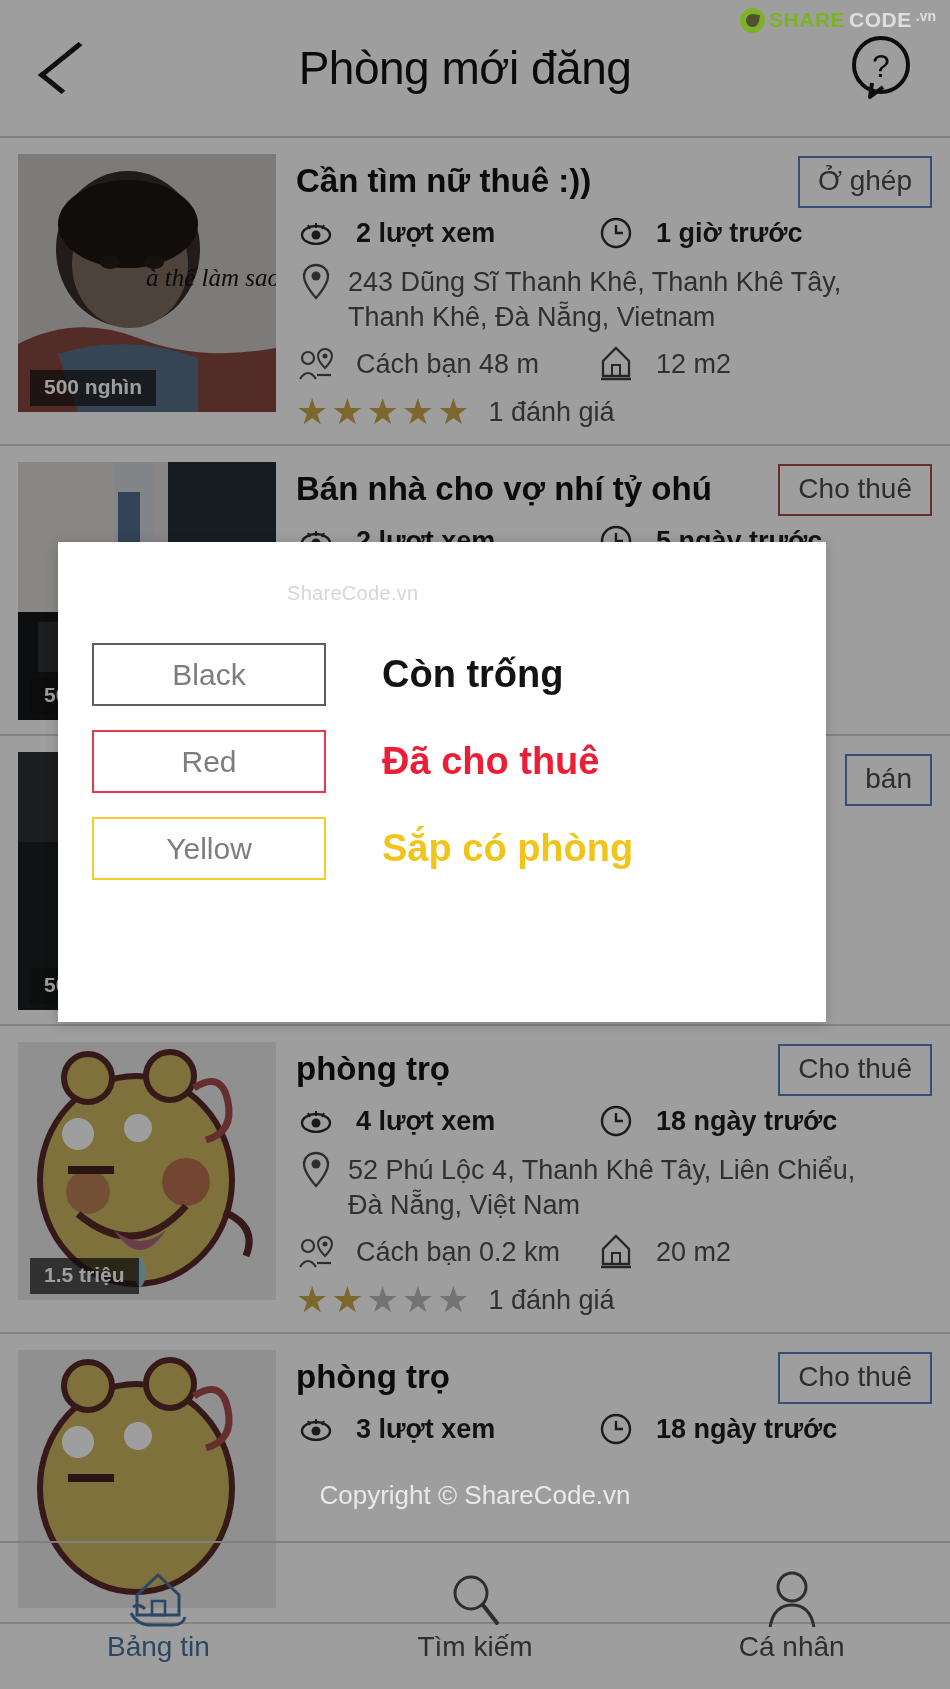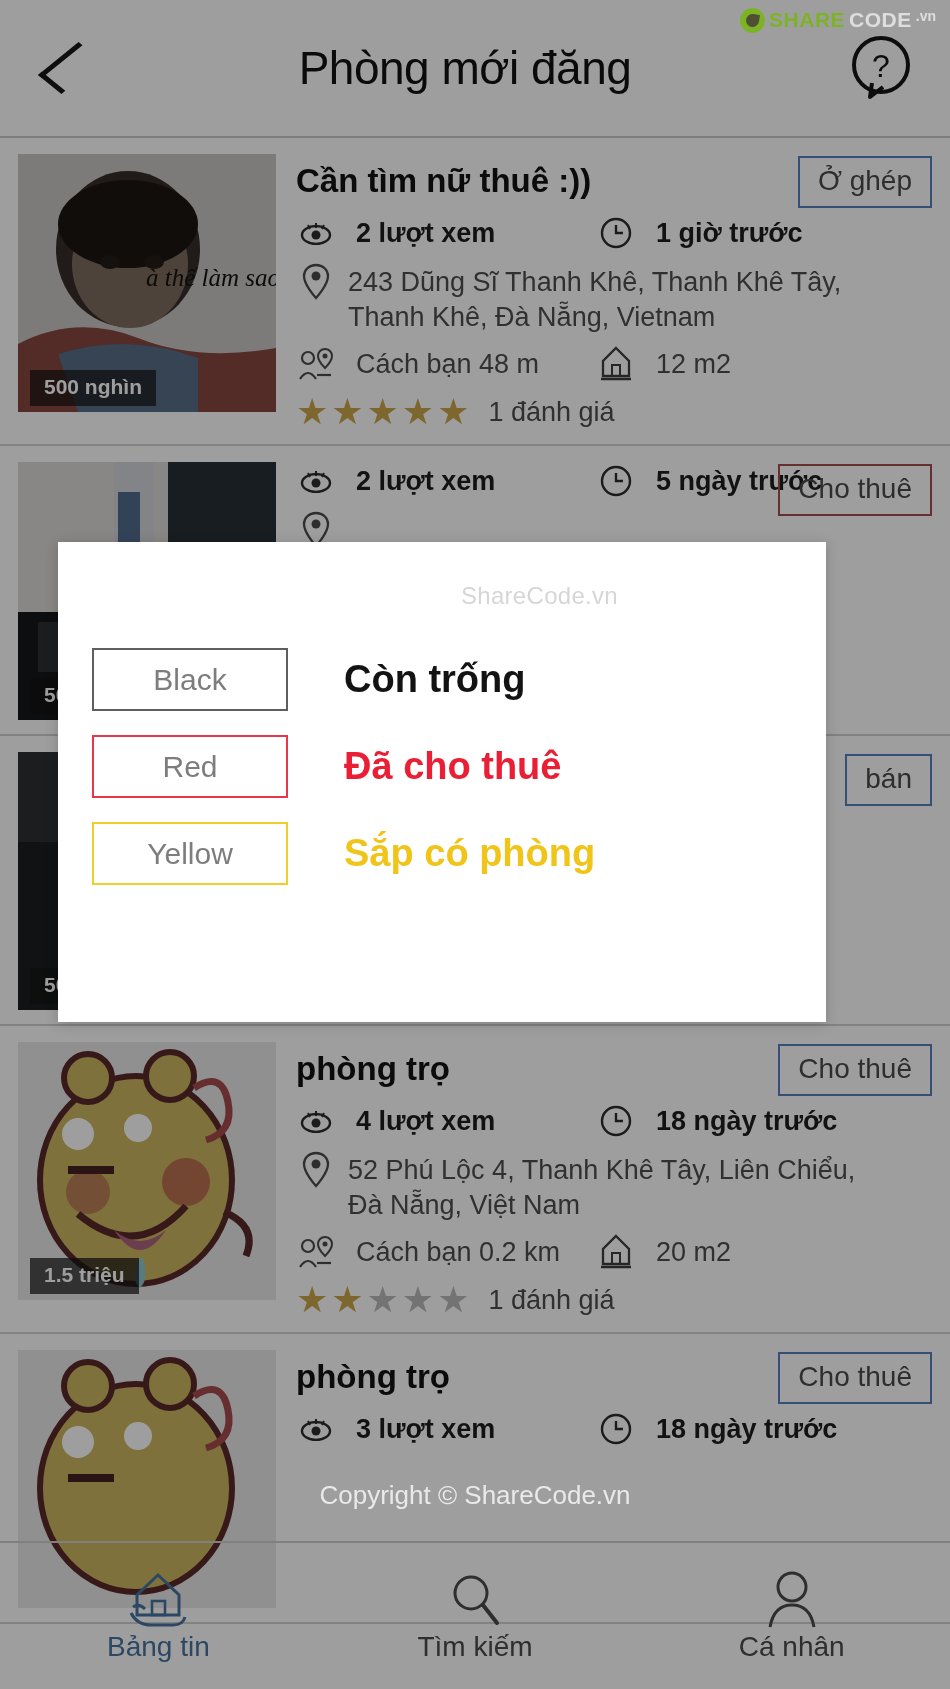--- a/index.html
+++ b/index.html
@@ -172,33 +172,33 @@
   .modal {
     position: absolute;
     left: 58px; top: 542px;
     width: 768px; height: 480px;
     background: #ffffff;
     z-index: 70;
     box-shadow: 0 2px 12px rgba(0,0,0,.18);
     padding: 40px 34px 0 34px;
   }
   .modal-watermark {
-    text-align: center;
+    text-align: left;
     padding-left: 195px;
     color: #d6d6d6;
-    font-size: 24px;
+    font-size: 20px;
     margin-bottom: 38px;
     letter-spacing: .3px;
   }
   .legend-row {
     display: flex; align-items: center;
     margin-bottom: 24px;
   }
   .legend-chip {
-    width: 196px; height: 63px;
+    width: 234px; height: 63px;
     border: 2px solid #5e5e5e;
     display: flex; align-items: center; justify-content: center;
     color: #7d7d7d; font-size: 30px;
     background: #fff;
     cursor: pointer;
   }
   .legend-chip.yellow { border-color: #f0cf2c; }
   .legend-chip.red { border-color: #e8374a; }
   .legend-label {
     margin-left: 56px;
@@ -326,20 +326,21 @@
             <rect x="96" y="0" width="40" height="150" fill="#cfd5de"></rect>
             <rect x="150" y="0" width="108" height="120" fill="#22303f"></rect>
             <rect x="0" y="150" width="258" height="108" fill="#14161a"></rect>
             <rect x="20" y="160" width="60" height="50" fill="#2d2f33"></rect>
             <circle cx="160" cy="175" r="32" fill="#23262b"></circle>
             <rect x="100" y="30" width="22" height="90" fill="#3f6fa8"></rect>
           </svg>
           <div class="price-badge">500</div>
         </div>
         <div class="card-body">
+          <div class="card-title">Bán nhà cho vợ nhí tỷ ohú</div>
           <div class="status-badge red">Cho thuê</div>
           <div class="meta-row bold">
             <div class="meta-col left">
               <span class="ico">
                 <svg width="36" height="24" viewBox="0 0 36 24">
                     <ellipse cx="18" cy="14" rx="14" ry="9" fill="none" stroke="#2b2b2b" stroke-width="2.4"></ellipse>
                     <circle cx="18" cy="14" r="4.5" fill="#2b2b2b"></circle>
                     <path d="M10 4 L12 8 M18 2 L18 7 M26 4 L24 8" stroke="#2b2b2b" stroke-width="2"></path>
                   </svg>
               </span>

